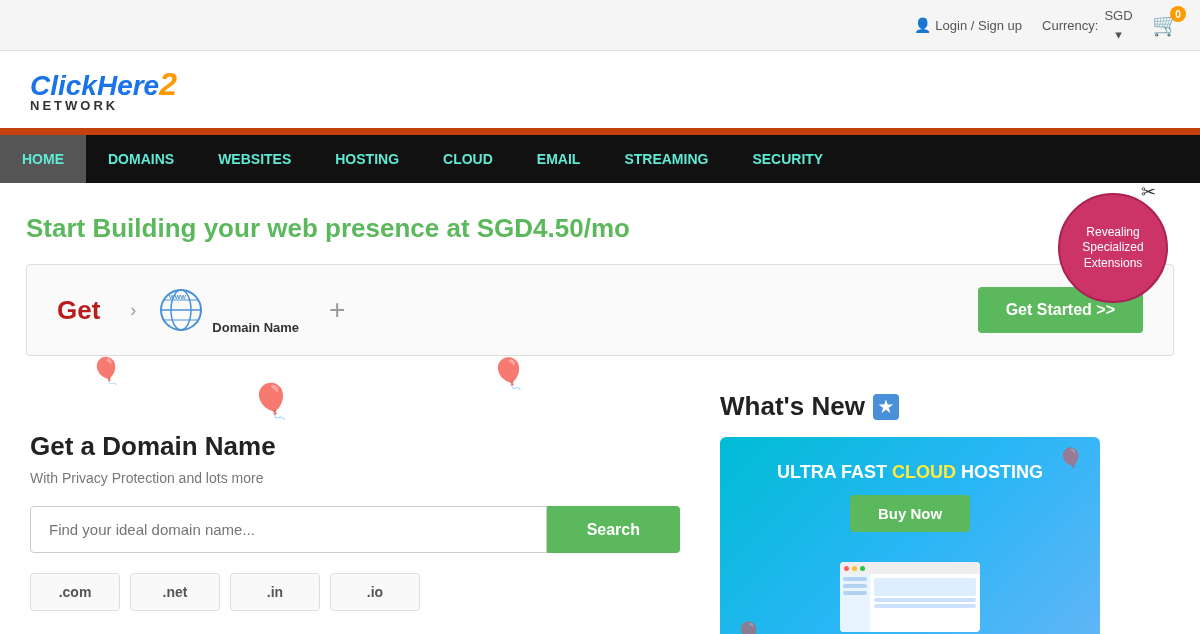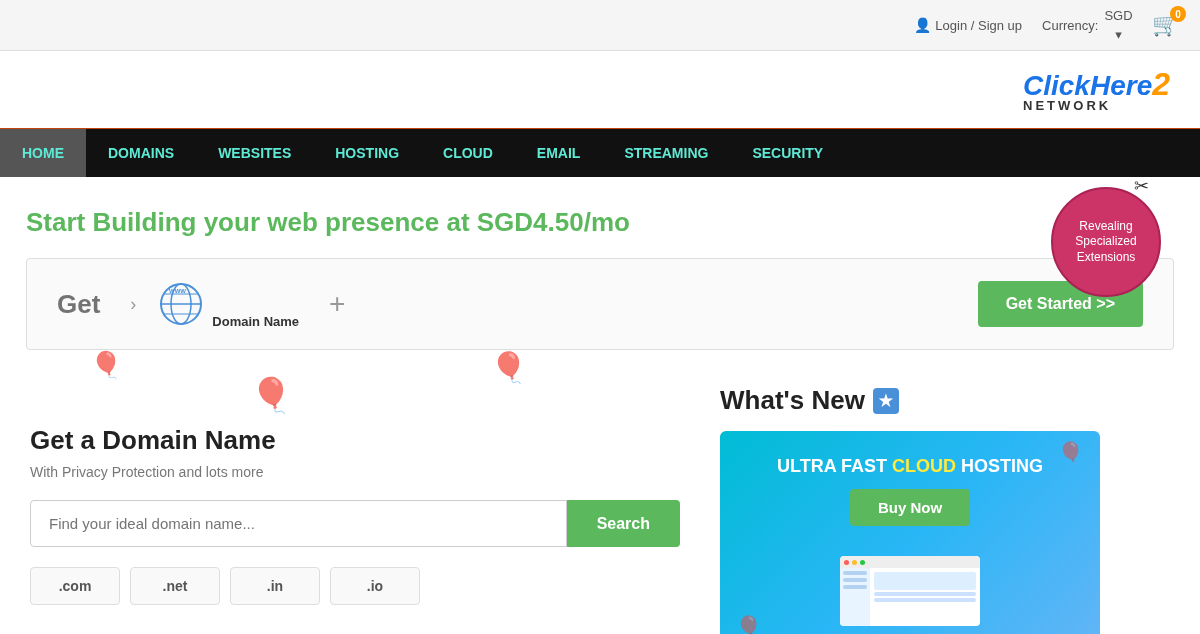--- a/index.html
+++ b/index.html
@@ -56,22 +56,21 @@
       justify-content: center;
       font-weight: bold;
     }
 
     
     .header {
       background: #fff;
       padding: 15px 30px;
       display: flex;
       align-items: center;
-      border-bottom: 1px solid #c2410c;
-      justify-content: flex-end;
+      border-bottom: 7px solid #c2410c;
     }
     .logo {
       display: flex;
       align-items: center;
     }
     .logo-text-click { color: #1a73e8; font-size: 28px; font-weight: bold; font-style: italic; }
     .logo-num { color: #f90; font-size: 32px; font-weight: bold; font-style: italic; }
     .logo-network { color: #333; font-size: 13px; font-weight: bold; letter-spacing: 3px; display: block; margin-top: -5px; }
 
     
@@ -102,21 +101,21 @@
       color: #222;
       font-weight: bold;
       margin-bottom: 20px;
     }
     .hero-title span {
       color: #5cb85c;
     }
     .hero-badge {
       position: absolute;
       top: 10px;
-      right: 39px;
+      right: 32px;
       background: #cc3366;
       color: #fff;
       font-size: 12px;
       padding: 10px 18px;
       border-radius: 50%;
       width: 110px;
       height: 110px;
       display: flex;
       align-items: center;
       justify-content: center;
@@ -139,21 +138,21 @@
       border: 1px solid #ddd;
       border-radius: 4px;
       margin: 0 0 20px;
       display: flex;
       align-items: center;
       padding: 20px 30px;
       gap: 20px;
       background: #fafafa;
     }
     .get-label {
-      color: #737373;
+      color: #b91c1c;
       font-size: 26px;
       font-weight: bold;
       margin-right: 10px;
     }
     .get-arrow {
       color: #999;
       font-size: 18px;
     }
     .get-item {
       display: flex;
@@ -227,21 +226,21 @@
       font-size: 15px;
       border: 1px solid #ccc;
       border-radius: 4px 0 0 4px;
       outline: none;
       color: #999;
     }
     .domain-search-btn {
       background: #5cb85c;
       color: #fff;
       border: none;
-      padding: 14px 30px;
+      padding: 14px 40px;
       font-size: 16px;
       font-weight: bold;
       border-radius: 0 4px 4px 0;
       cursor: pointer;
     }
 
     
     .tld-row {
       display: flex;
       gap: 10px;

